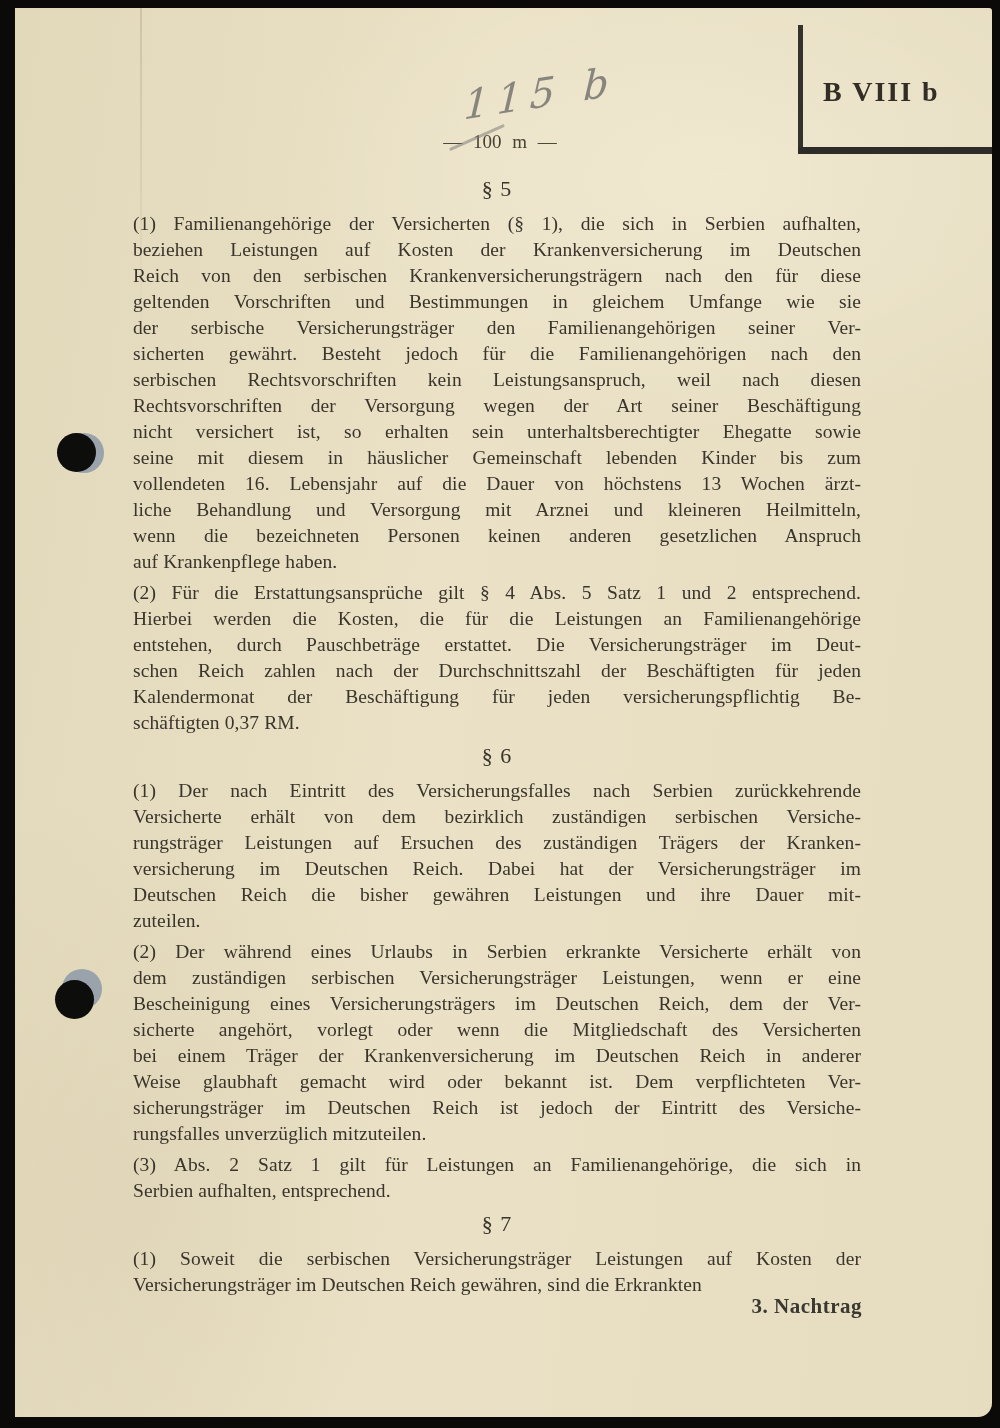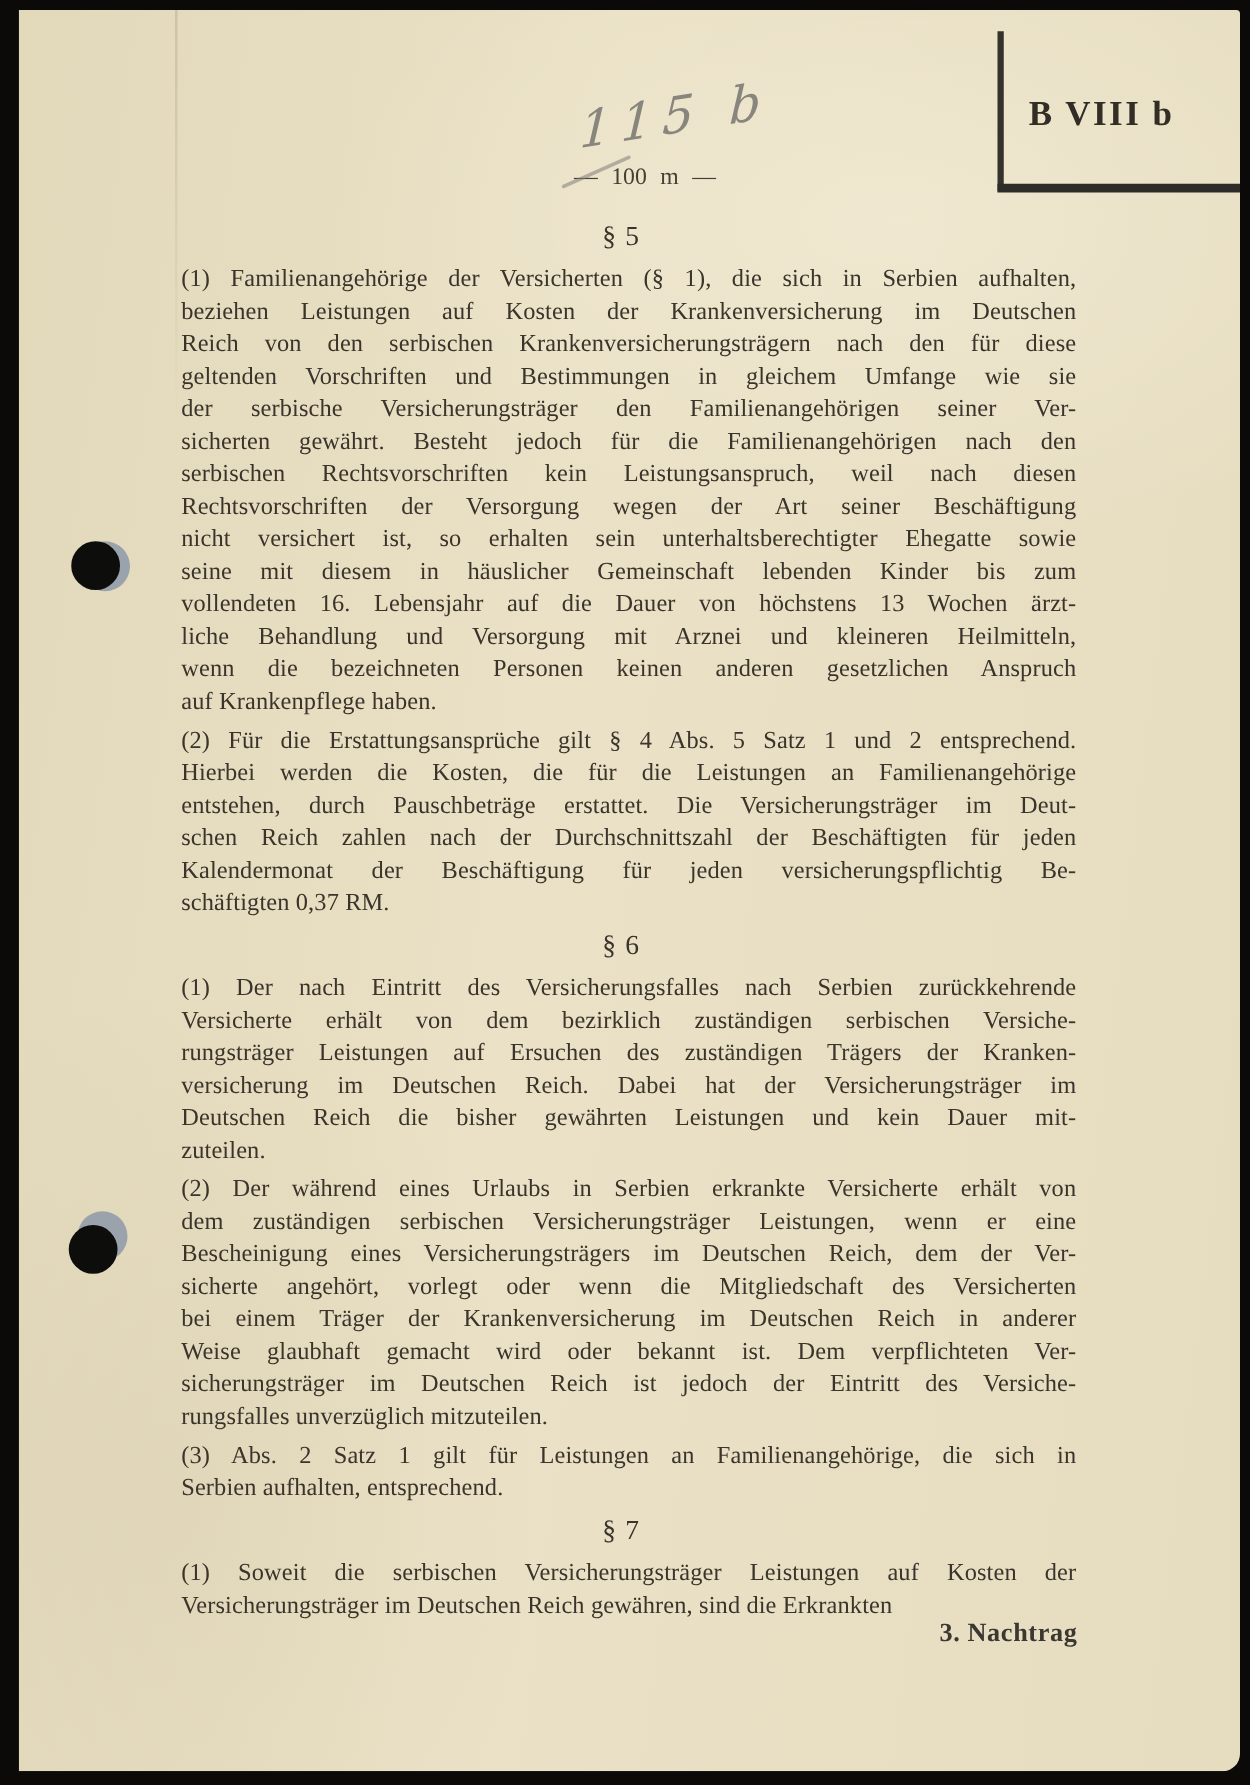--- a/index.html
+++ b/index.html
@@ -44,21 +44,21 @@
     position: absolute; left: 448px; top: 62px;
     font-family: "DejaVu Serif", serif;
     font-style: italic;
     font-size: 40px;
     color: rgba(118,116,112,0.85);
     transform: rotate(-9deg) skewX(-12deg);
     letter-spacing: 8px;
     white-space: nowrap;
   }
   .measure-note {
-    position: absolute; left: 421px; top: 123px; width: 160px;
+    position: absolute; left: 405px; top: 123px; width: 160px;
     text-align: center;
     font-size: 19px;
     color: #464034;
     word-spacing: 6px;
     white-space: nowrap;
   }
   .pencil-stroke {
     position: absolute; left: 432px; top: 128px; width: 60px; height: 3px;
     background: rgba(128,126,122,.55);
     transform: rotate(-24deg);
@@ -86,21 +86,20 @@
     margin: 4px 0 7px 0;
     letter-spacing: 1px;
   }
   .section-heading:first-child { margin-top: 0; }
   .para { margin-bottom: 5px; }
   .line {
     height: 26px; line-height: 26px;
     text-align: justify;
     text-align-last: justify;
     letter-spacing: 0.1px;
-    margin-left: 12px;
   }
   .line.last { text-align-last: left; }
   .footer-label {
     position: absolute; right: 130px; top: 1286px;
     font-family: Liberation Serif, serif;
     font-weight: bold;
     font-size: 21px;
     color: #3b3731;
     letter-spacing: 0.5px;
   }
@@ -152,21 +151,21 @@
         <div class="line">schen Reich zahlen nach der Durchschnittszahl der Beschäftigten für jeden</div>
         <div class="line">Kalendermonat der Beschäftigung für jeden versicherungspflichtig Be-</div>
         <div class="line last">schäftigten 0,37 RM.</div>
       </div>
       <div class="section-heading">§ 6</div>
       <div class="para">
         <div class="line">(1) Der nach Eintritt des Versicherungsfalles nach Serbien zurückkehrende</div>
         <div class="line">Versicherte erhält von dem bezirklich zuständigen serbischen Versiche-</div>
         <div class="line">rungsträger Leistungen auf Ersuchen des zuständigen Trägers der Kranken-</div>
         <div class="line">versicherung im Deutschen Reich. Dabei hat der Versicherungsträger im</div>
-        <div class="line">Deutschen Reich die bisher gewährten Leistungen und kein Dauer mit-</div>
+        <div class="line">Deutschen Reich die bisher gewähren Leistungen und ihre Dauer mit-</div>
         <div class="line last">zuteilen.</div>
       </div>
       <div class="para">
         <div class="line">(2) Der während eines Urlaubs in Serbien erkrankte Versicherte erhält von</div>
         <div class="line">dem zuständigen serbischen Versicherungsträger Leistungen, wenn er eine</div>
         <div class="line">Bescheinigung eines Versicherungsträgers im Deutschen Reich, dem der Ver-</div>
         <div class="line">sicherte angehört, vorlegt oder wenn die Mitgliedschaft des Versicherten</div>
         <div class="line">bei einem Träger der Krankenversicherung im Deutschen Reich in anderer</div>
         <div class="line">Weise glaubhaft gemacht wird oder bekannt ist. Dem verpflichteten Ver-</div>
         <div class="line">sicherungsträger im Deutschen Reich ist jedoch der Eintritt des Versiche-</div>

